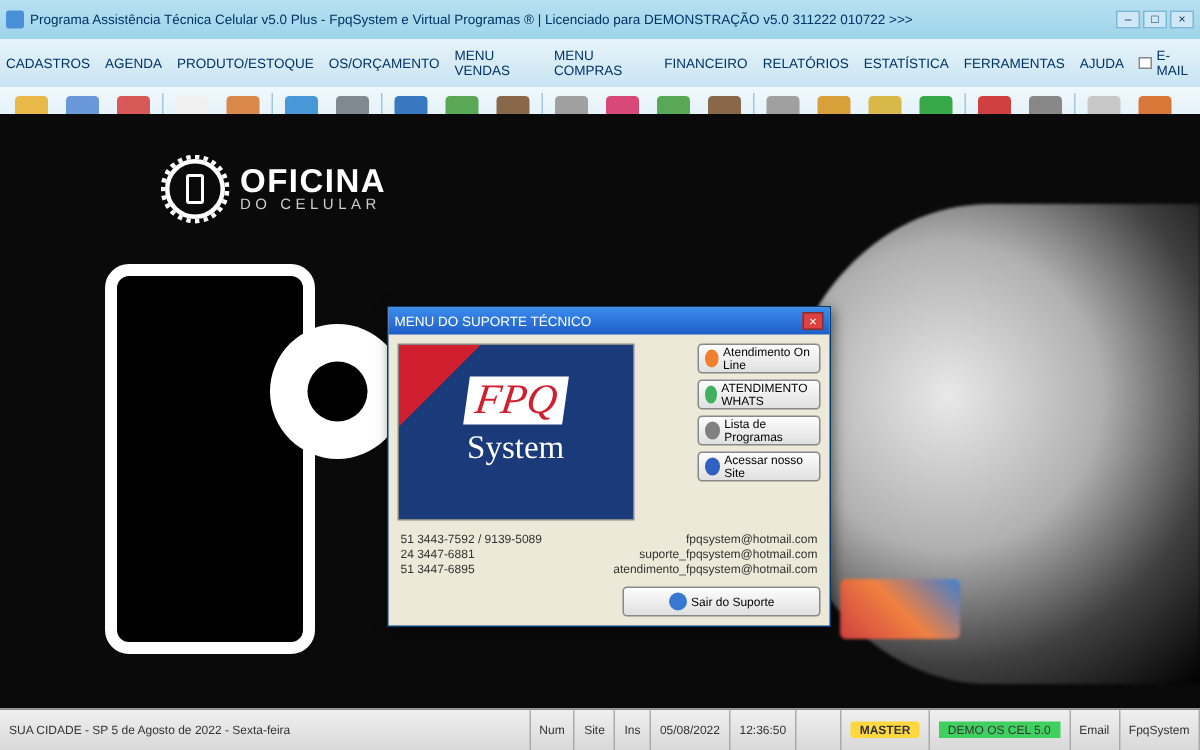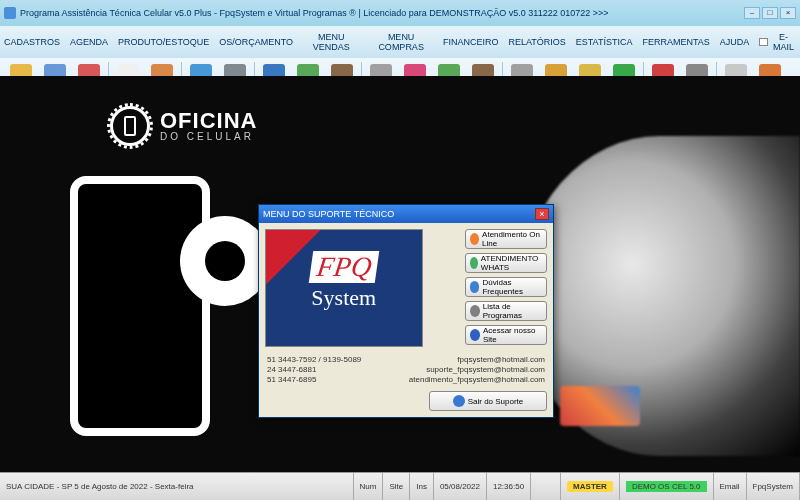--- a/index.html
+++ b/index.html
@@ -6,21 +6,21 @@
 body { width: 800px; height: 500px; overflow: hidden; background: #000; position: relative; }
 
 
 .titlebar { height: 26px; background: linear-gradient(#b8e0f0, #9dd4ea); display: flex; align-items: center; padding: 0 4px; font-size: 9px; color: #003366; }
 .titlebar .app-icon { width: 12px; height: 12px; background: #4a90d9; border-radius: 2px; margin-right: 4px; }
 .titlebar .title { flex: 1; }
 .titlebar .winbtns { display: flex; gap: 2px; }
 .titlebar .winbtn { width: 16px; height: 12px; background: #d0e8f5; border: 1px solid #7ab8d8; font-size: 8px; text-align: center; line-height: 10px; cursor: pointer; }
 
 
-.menubar { height: 16px; background: linear-gradient(#e8f4fa, #c8e4f2); display: flex; align-items: center; padding: 16px 4px; font-size: 9px; color: #003366; gap: 10px; text-align: center; }
+.menubar { height: 32px; background: linear-gradient(#e8f4fa, #c8e4f2); display: flex; align-items: center; padding: 0 4px; font-size: 9px; color: #003366; gap: 10px; }
 .menubar span { cursor: pointer; }
 .menubar .email { margin-left: auto; display: flex; align-items: center; gap: 3px; }
 .menubar .email-icon { width: 10px; height: 8px; background: #fff; border: 1px solid #888; }
 
 
 .toolbar { height: 42px; background: linear-gradient(#f0f8fc, #d8ecf6); display: flex; align-items: center; padding: 2px 4px; border-bottom: 1px solid #8bb8d0; overflow: hidden; }
 .tbtn { display: flex; flex-direction: column; align-items: center; justify-content: center; width: 34px; height: 38px; font-size: 7px; color: #003355; cursor: pointer; border-radius: 2px; }
 .tbtn .ico { width: 22px; height: 22px; border-radius: 3px; margin-bottom: 1px; display: flex; align-items: center; justify-content: center; font-size: 13px; }
 .tsep { width: 1px; height: 34px; background: #a0c8e0; margin: 0 2px; }
 
@@ -217,24 +217,20 @@
       <div class="btns" id="dialog-btns">
           <div class="dbtn">
             <span class="bico" style="background: rgb(240, 128, 48);"></span>
             <span>Atendimento On Line</span>
           </div>
           <div class="dbtn">
             <span class="bico" style="background: rgb(64, 176, 96);"></span>
             <span>ATENDIMENTO WHATS</span>
           </div>
           <div class="dbtn">
-            <span class="bico" style="background: rgb(64, 128, 208);"></span>
-            <span>Dúvidas Frequentes</span>
-          </div>
-          <div class="dbtn">
             <span class="bico" style="background: rgb(128, 128, 128);"></span>
             <span>Lista de Programas</span>
           </div>
           <div class="dbtn">
             <span class="bico" style="background: rgb(48, 96, 192);"></span>
             <span>Acessar nosso Site</span>
           </div>
         </div>
     </div>
     <div class="contacts" id="contacts">
@@ -245,21 +241,21 @@
         <div class="row">
           <span>24 3447-6881</span>
           <span>suporte_fpqsystem@hotmail.com</span>
         </div>
         <div class="row">
           <span>51 3447-6895</span>
           <span>atendimento_fpqsystem@hotmail.com</span>
         </div>
       </div>
     <div class="exitrow">
-      <div class="dbtn" style="width:118px">
+      <div class="dbtn" style="width:132px">
         <span class="bico" id="exit-ico" style="background: rgb(56, 120, 208);"></span>
         <span>Sair do Suporte</span>
       </div>
     </div>
   </div>
 </div>
 
 <div class="statusbar">
   <div class="cell" style="flex:1">SUA CIDADE - SP  5 de Agosto de 2022 - Sexta-feira</div>
   <div class="cell">Num</div>

